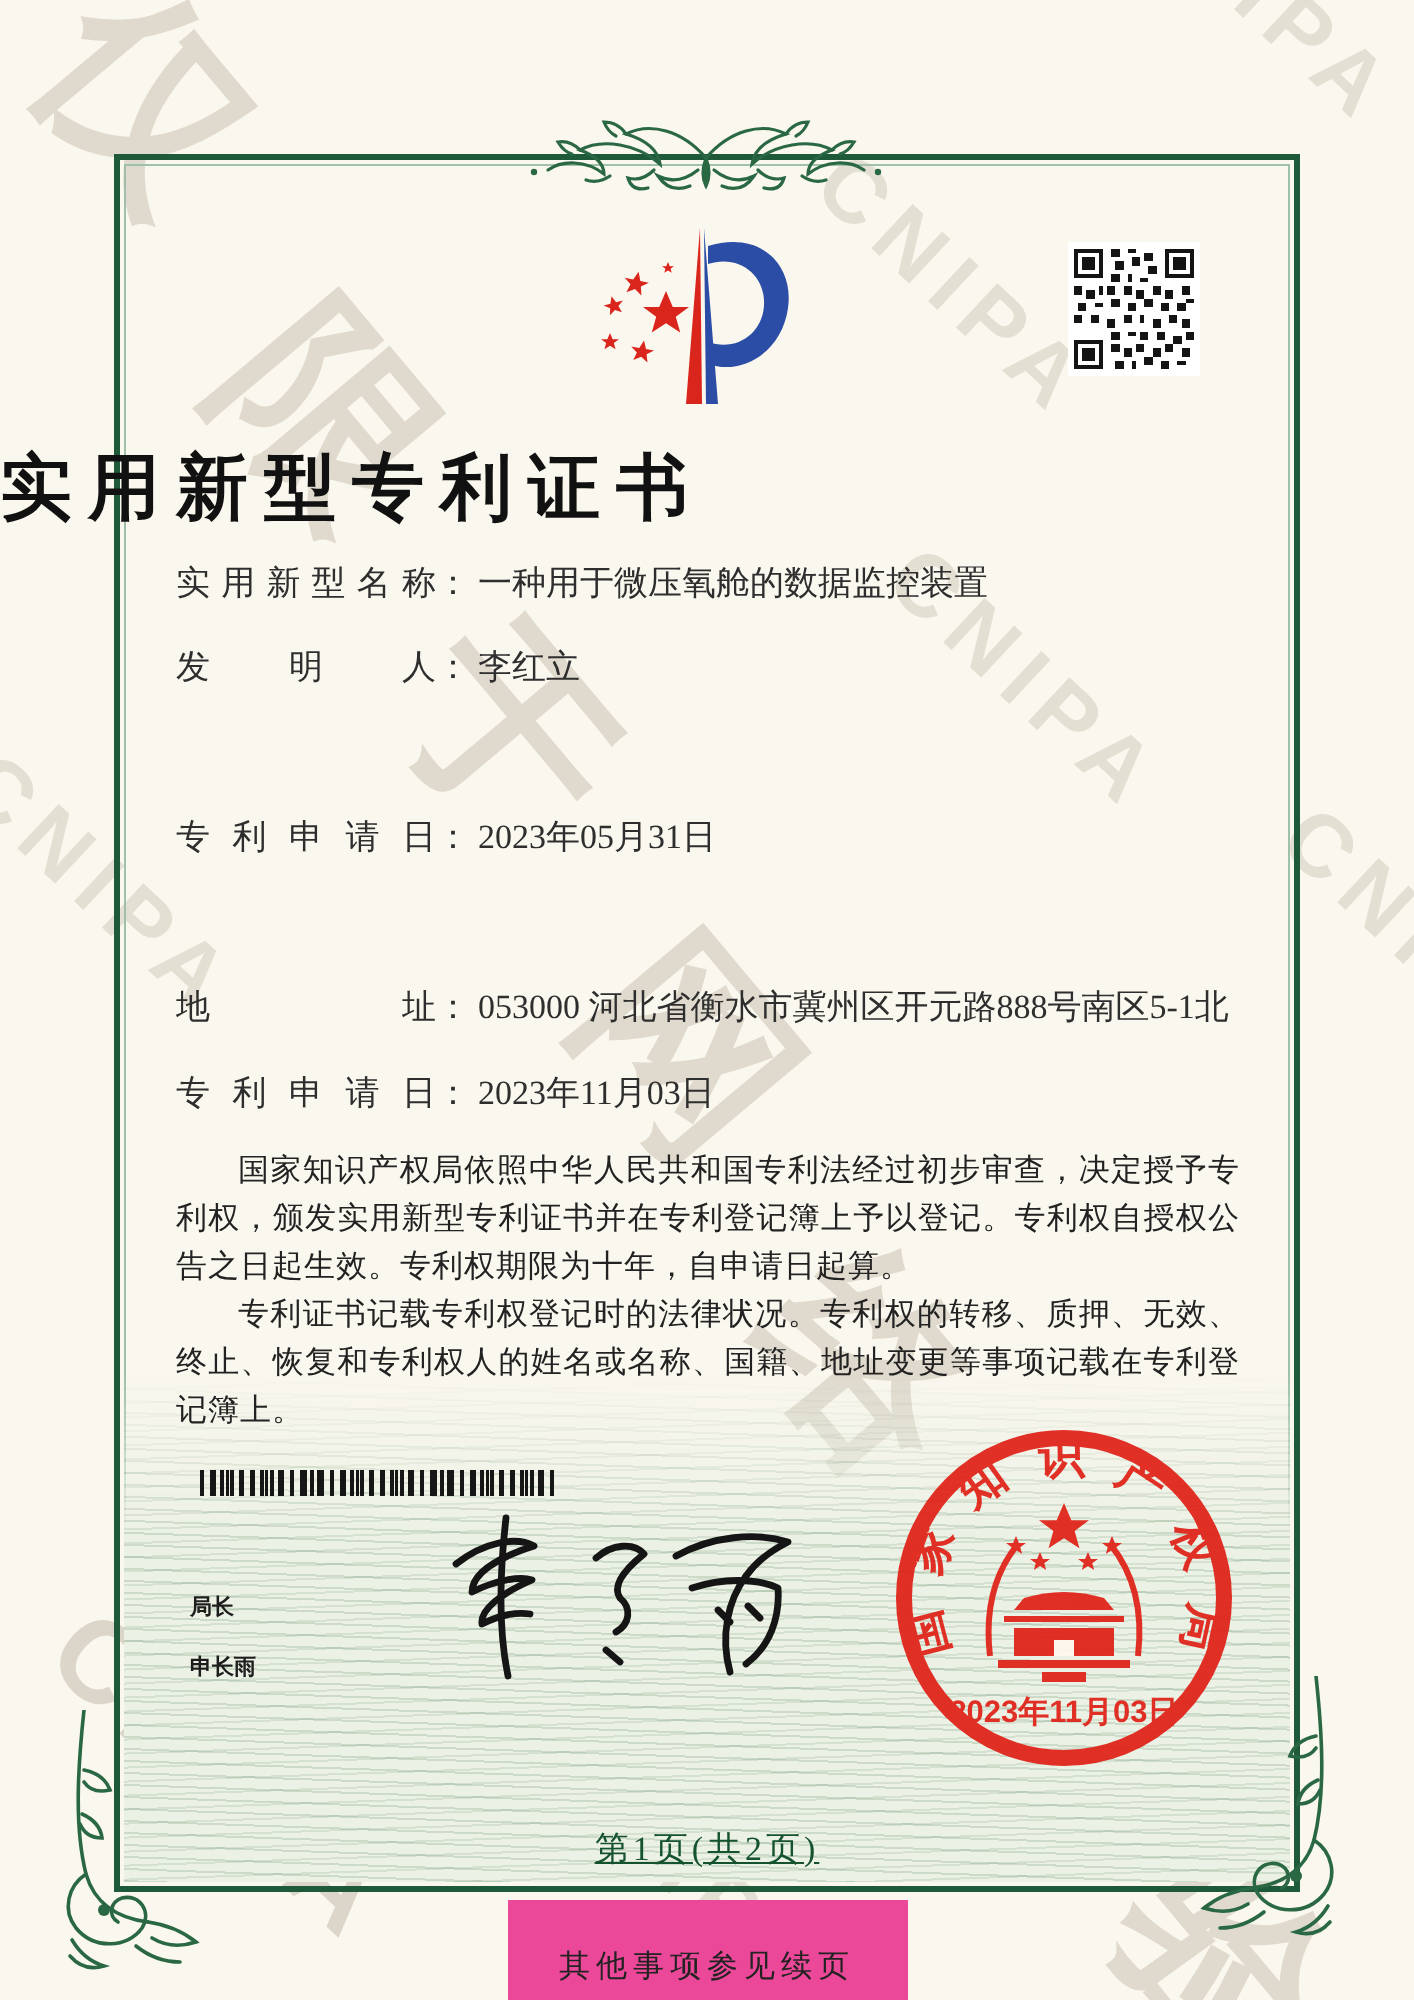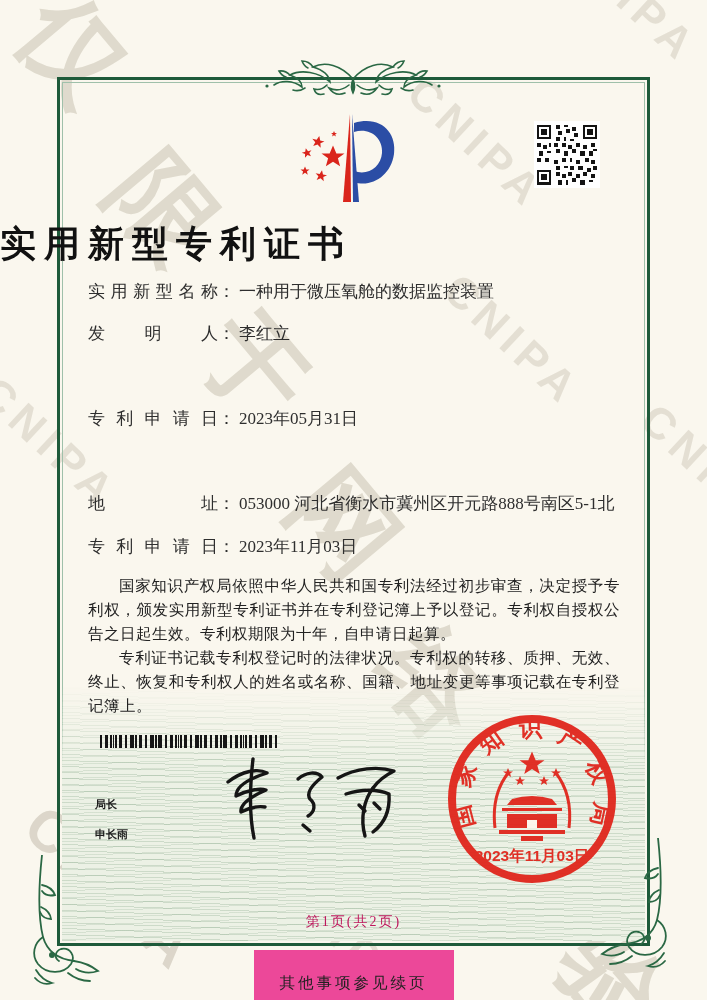--- a/index.html
+++ b/index.html
@@ -60,21 +60,21 @@
   .barcode{
     position:absolute;left:100px;top:735px;width:178px;height:13px;
     background-image:
       repeating-linear-gradient(90deg,#161616 0 2px, rgba(0,0,0,0) 2px 5px),
       repeating-linear-gradient(90deg,#161616 0 1.5px, rgba(0,0,0,0) 1.5px 6.5px);
   }
   .signer{position:absolute;left:95px;top:789px;font-family:"Liberation Sans","DejaVu Sans",sans-serif;
     font-size:11px;font-weight:bold;color:#1d1d1d;line-height:30px;}
   .signature{position:absolute;left:196px;top:752px;}
   .seal{position:absolute;left:441px;top:708px;mix-blend-mode:multiply;opacity:.95;}
-  .pageinfo{position:absolute;left:0;right:0;top:913px;text-align:center;font-size:14px;color:#be185d;letter-spacing:2px;}
+  .pageinfo{position:absolute;left:0;right:0;top:913px;text-align:center;font-size:17px;color:#14532d;letter-spacing:2px;text-decoration:underline;}
   .footer-note{
     position:absolute;left:50%;transform:translateX(-50%);top:950px;
     background:#ec4899;padding:23px 26px;font-size:15.5px;letter-spacing:3px;color:#222;
     z-index:2;white-space:nowrap;
   }
   .flourish-top{position:absolute;left:253px;top:55px;z-index:3;}
   .flourish-bl{position:absolute;left:28px;top:855px;z-index:3;}
   .flourish-br{position:absolute;left:572px;top:838px;z-index:3;transform:scaleX(-1);}
 </style>
 </head>

